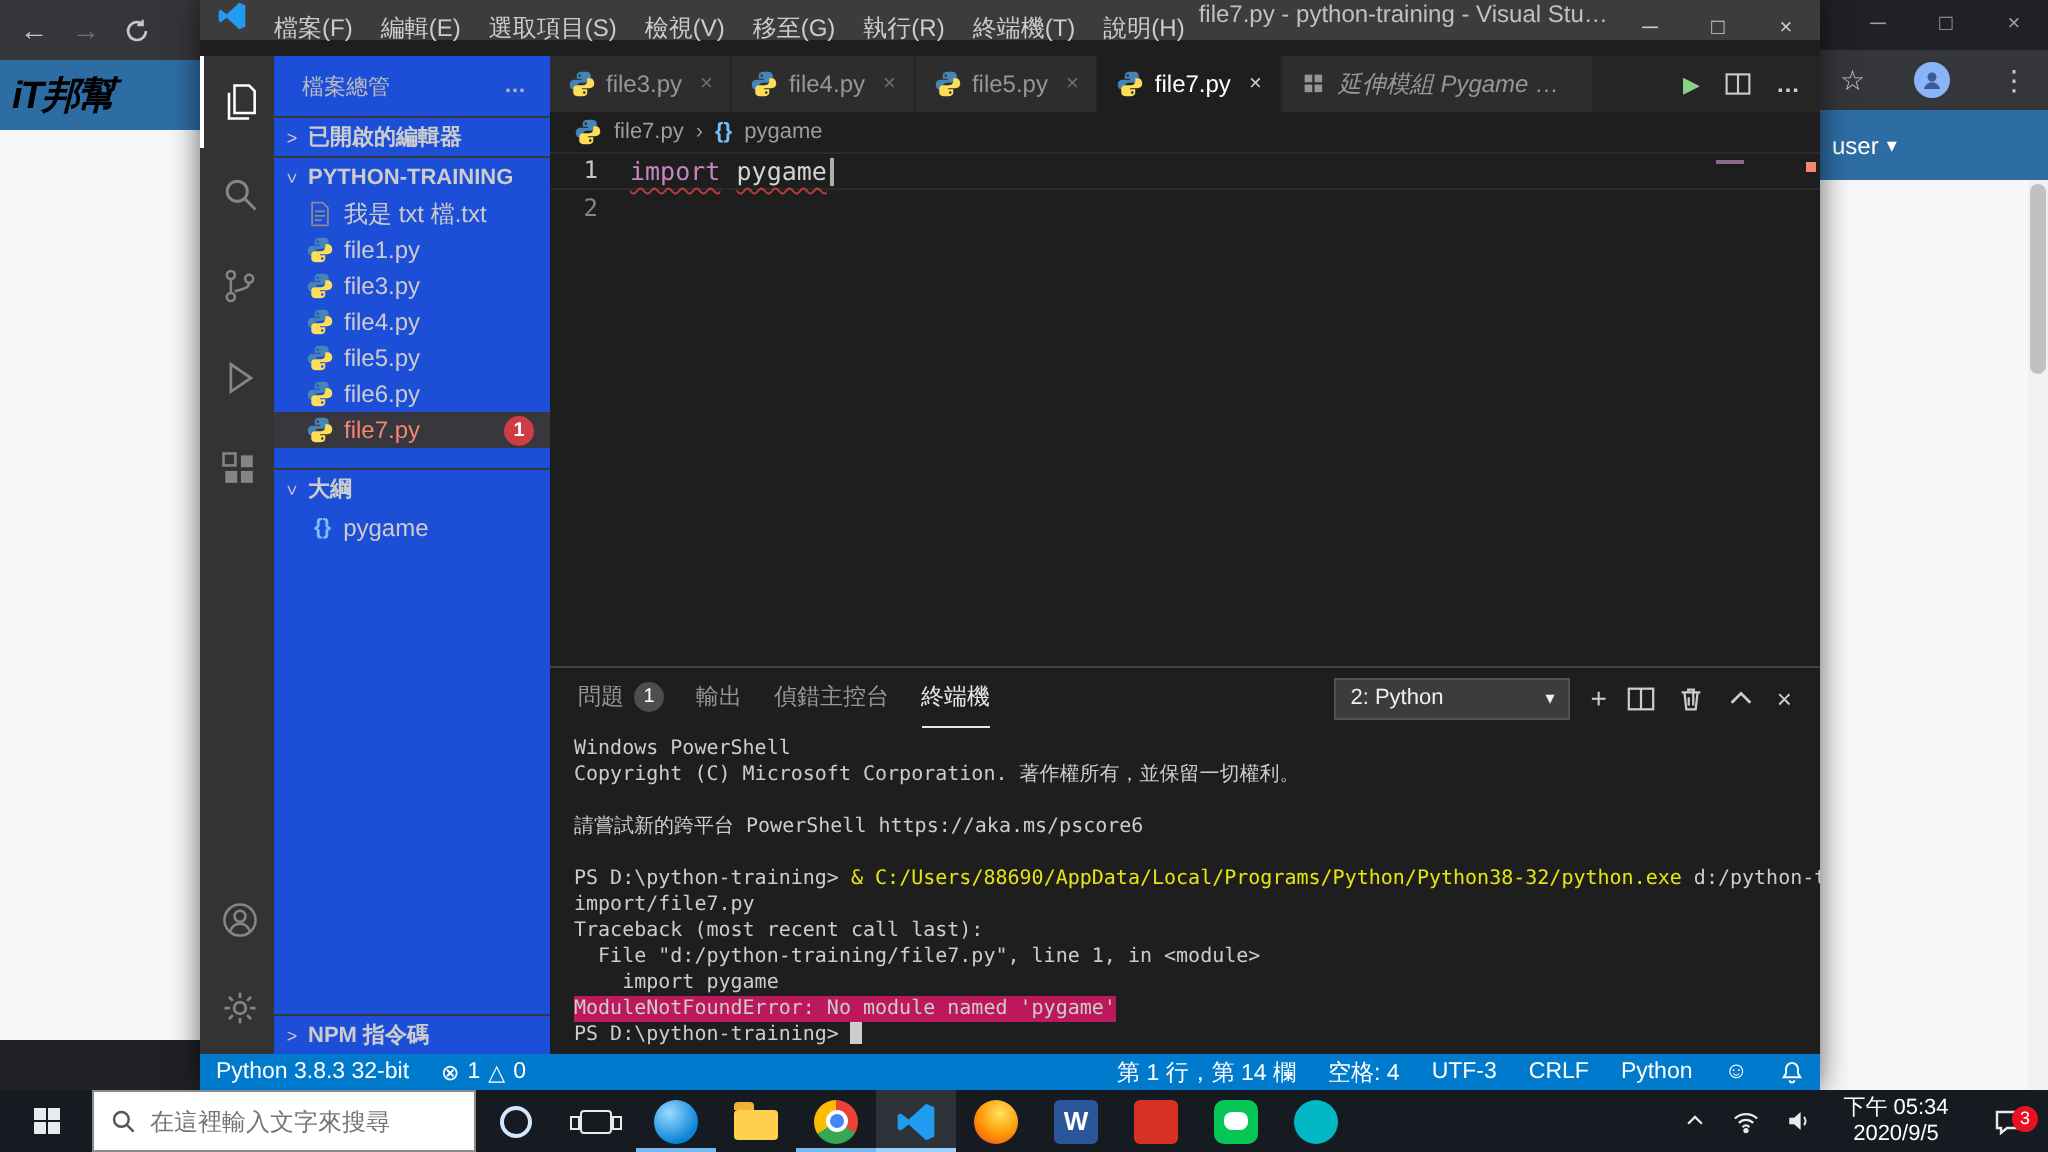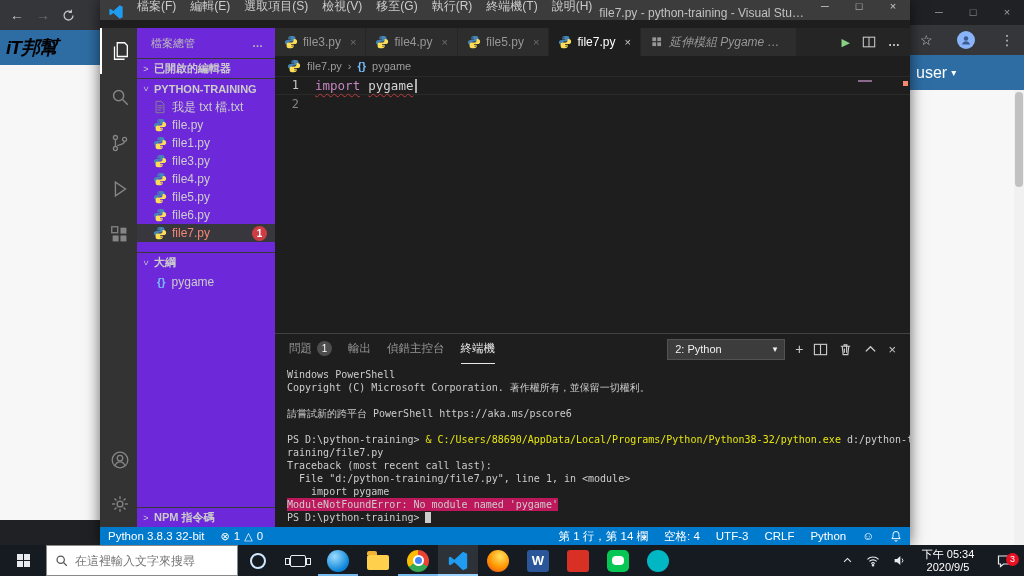--- a/index.html
+++ b/index.html
@@ -21,34 +21,34 @@
   .b-logo{color:#000000;font-weight:bold;font-style:italic;font-size:19px;white-space:nowrap;letter-spacing:-1px}
   .b-page{height:455px;background:#f7f7f7;position:relative}
   .b-wc{margin-left:auto;display:flex}
   .b-wc span{width:34px;text-align:center;color:#9aa0a6;font-size:11px;line-height:25px}
   .b-avatar{width:18px;height:18px;border-radius:50%;background:#8ab4f8;display:flex;align-items:center;justify-content:center}
   .scrollbar{position:absolute;right:0;top:0;width:10px;height:455px;background:#f1f1f1}
   .thumb{position:absolute;right:1px;top:2px;width:8px;height:95px;background:#c1c1c1;border-radius:4px}
 
   
   .vsc{position:absolute;left:100px;top:0;width:810px;height:545px;background:#1e1e1e;box-shadow:0 0 14px rgba(0,0,0,.6)}
-  .titlebar{height:20px;background:#3c3c3c;display:flex;align-items:flex-end}
+  .titlebar{height:20px;background:#3c3c3c;display:flex;align-items:flex-start}
   .vsclogo{width:16px;height:16px;margin:0 6px 0 8px}
   .menu{padding:0 7px;color:#ccc;font-size:12px;line-height:28px;white-space:nowrap}
   .wtitle{flex:1;text-align:center;color:#c0c0c0;font-size:12px;white-space:nowrap;overflow:hidden;text-overflow:ellipsis}
   .wc{width:34px;text-align:center;color:#ccc;font-size:11px;line-height:28px}
   .vbody{position:absolute;top:28px;bottom:18px;left:0;right:0;display:flex}
 
   .activity{width:37px;background:#333333;display:flex;flex-direction:column;align-items:center;position:relative;flex:0 0 auto}
   .act{width:37px;height:46px;display:flex;align-items:center;justify-content:center;color:#858585;border-left:2px solid transparent}
   .act.on{color:#fff;border-left-color:#fff}
   .act.b1{position:absolute;bottom:44px}
   .act.b2{position:absolute;bottom:0}
 
-  .sidebar{width:138px;background:#6d28d9;position:relative;overflow:hidden;flex:0 0 auto}
+  .sidebar{width:138px;background:#1d4ed8;position:relative;overflow:hidden;flex:0 0 auto}
   .sb-head{height:30px;display:flex;align-items:center;justify-content:space-between;padding:0 12px 0 14px;color:#bbb;font-size:11px}
   .sec{height:20px;display:flex;align-items:center;gap:3px;padding:0 4px;color:#ccc;font-size:11px;font-weight:bold;border-top:1px solid #383838;white-space:nowrap}
   .sec.npm{position:absolute;bottom:0;left:0;right:0}
   .chev{display:inline-block;width:10px;text-align:center;font-size:9px;color:#ccc;font-weight:normal}
   .rot{transform:rotate(90deg)}
   .file{height:18px;display:flex;align-items:center;gap:5px;padding:0 4px 0 16px;color:#ccc;font-size:12px;white-space:nowrap}
   .file .fico{flex:0 0 auto}
   .file.sel{background:#37373d;color:#f48771}
   .badge{margin-left:auto;min-width:15px;height:15px;border-radius:8px;background:#cc3e44;color:#fff;font-size:10px;font-weight:bold;
          display:flex;align-items:center;justify-content:center;padding:0 3px;margin-right:4px}
@@ -184,21 +184,21 @@
       <span>☆</span>
       <span class="b-avatar">
         <svg width="12" height="12" viewBox="0 0 16 16" fill="#3c5a96">
             <circle cx="8" cy="6" r="3"></circle>
             <path d="M2.5 14c1-3 3.2-4.5 5.5-4.5s4.5 1.5 5.5 4.5z"></path>
           </svg>
       </span>
       <span>⋮</span>
     </div>
     <div class="b-band">
-      <span style="font-size:16px">user</span>
+      <span style="font-size:12px">user</span>
       <span style="margin-left:4px;font-size:10px">▾</span>
     </div>
     <div class="b-page">
       <div class="scrollbar">
           <div class="thumb"></div>
         </div>
     </div>
   </div>
 
   <div class="vsc">
@@ -285,26 +285,20 @@
         <div class="sec">
           <span class="chev rot">&gt;</span>
           <span>PYTHON-TRAINING</span>
         </div>
 
         <div class="file">
           <svg class="fico" viewBox="0 0 16 16">
               <use href="#txt"></use>
             </svg>
           <span>我是 txt 檔.txt</span>
-        </div>
-        <div class="file">
-          <svg class="fico" viewBox="0 0 16 16">
-              <use href="#py"></use>
-            </svg>
-          <span>file.py</span>
         </div>
         <div class="file">
           <svg class="fico" viewBox="0 0 16 16">
               <use href="#py"></use>
             </svg>
           <span>file1.py</span>
         </div>
         <div class="file">
           <svg class="fico" viewBox="0 0 16 16">
               <use href="#py"></use>
@@ -461,21 +455,21 @@
             </div>
           </div>
 
           <div class="term">
             <div class="tline">Windows PowerShell</div>
             <div class="tline">Copyright (C) Microsoft Corporation. 著作權所有，並保留一切權利。</div>
             <div class="tline"></div>
             <div class="tline">請嘗試新的跨平台 PowerShell https://aka.ms/pscore6</div>
             <div class="tline"></div>
             <div class="tline"><span>PS D:\python-training&gt; </span><span class="cmd">&amp; C:/Users/88690/AppData/Local/Programs/Python/Python38-32/python.exe</span><span> d:/python-t</span></div>
-            <div class="tline">raining/file7.py</div>
+            <div class="tline">import/file7.py</div>
             <div class="tline">Traceback (most recent call last):</div>
             <div class="tline">  File "d:/python-training/file7.py", line 1, in &lt;module&gt;</div>
             <div class="tline">    import pygame</div>
             <div class="tline"><span class="hl">ModuleNotFoundError: No module named 'pygame'</span></div>
             <div class="tline"><span>PS D:\python-training&gt; </span><span class="block"></span></div>
           </div>
         </div>
       </div>
     </div>
 

